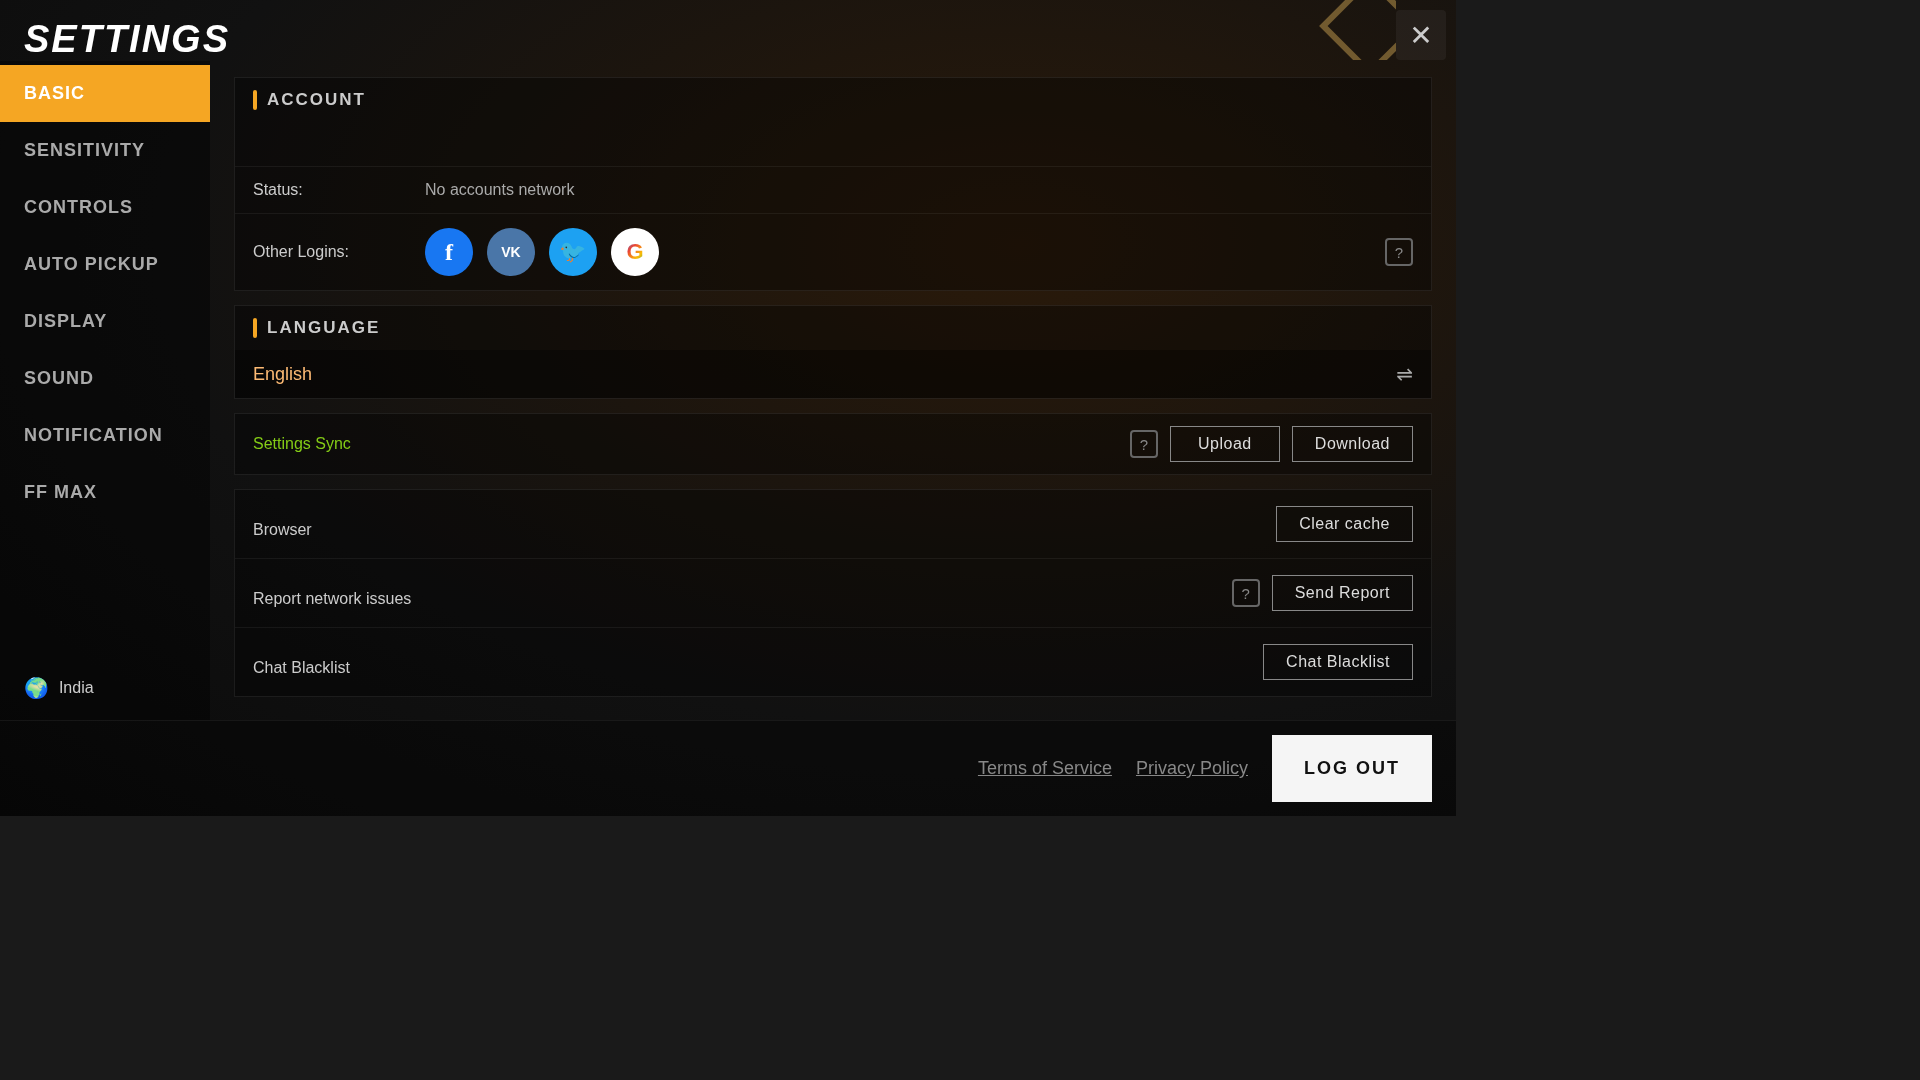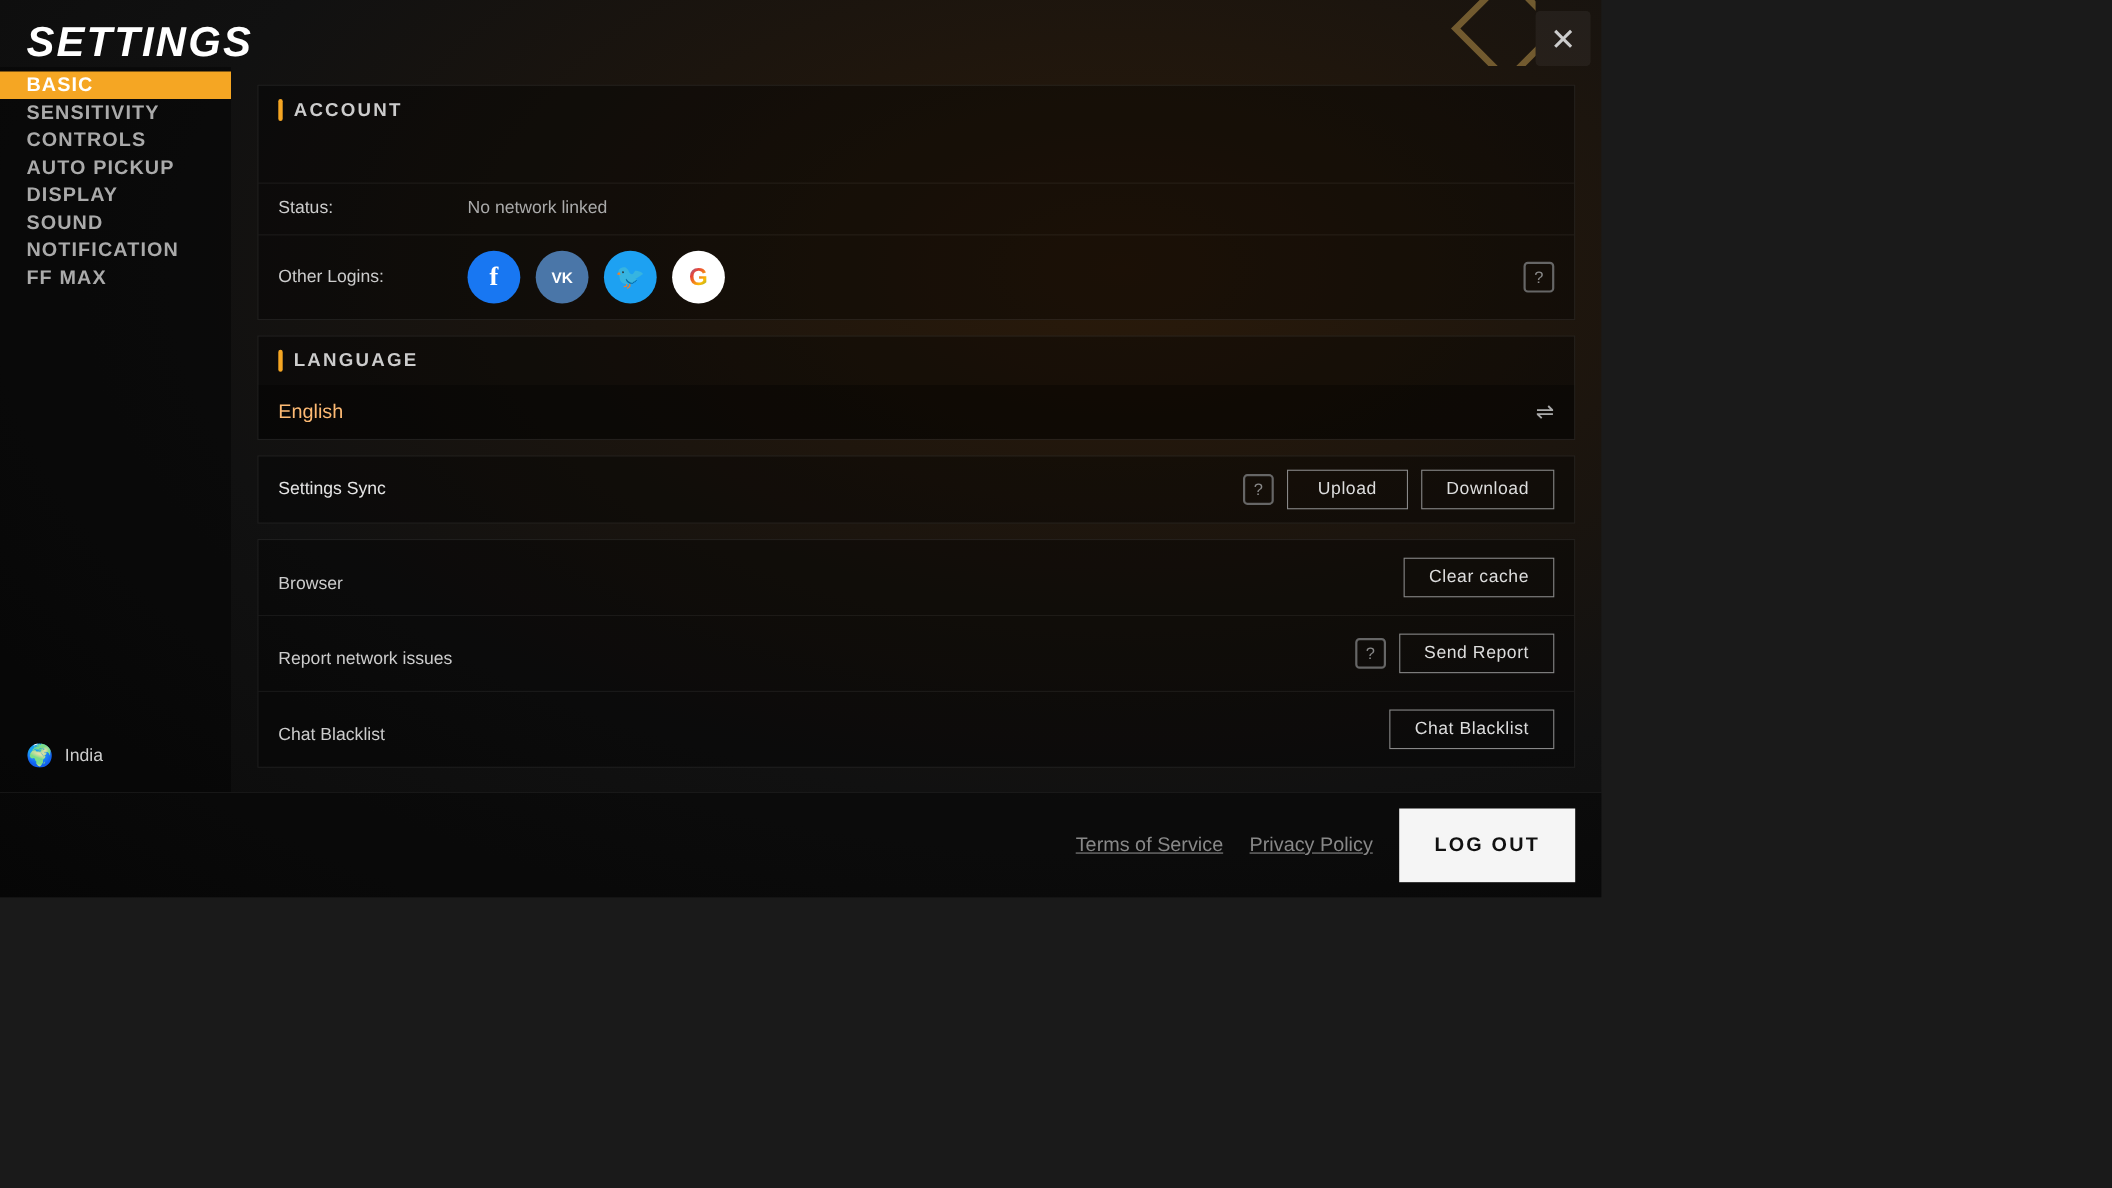--- a/index.html
+++ b/index.html
@@ -75,21 +75,21 @@
     .sidebar {
       width: 210px;
       background: rgba(0,0,0,0.4);
       display: flex;
       flex-direction: column;
       padding-top: 4px;
       flex-shrink: 0;
     }
 
     .sidebar-item {
-      padding: 2px 24px;
+      padding: 18px 24px;
       font-size: 18px;
       font-weight: 700;
       color: #aaa;
       cursor: pointer;
       letter-spacing: 1px;
       text-transform: uppercase;
       transition: background 0.15s;
     }
 
     .sidebar-item.active {
@@ -252,21 +252,21 @@
 
     
     .sync-row {
       display: flex;
       align-items: center;
       padding: 12px 18px;
     }
 
     .sync-label {
       font-size: 16px;
-      color: #e5e5e5;
+      color: #84cc16;
       flex: 1;
     }
 
     .sync-actions {
       display: flex;
       align-items: center;
       gap: 12px;
     }
 
     
@@ -400,21 +400,21 @@
 
       <div class="section">
         <div class="section-header">
           <div class="section-accent"></div>
           <span>ACCOUNT</span>
         </div>
         <div class="section-body">
 
           <div class="row">
             <span class="row-label">Status:</span>
-            <span class="row-value">No network linked</span>
+            <span class="row-value">No accounts network</span>
           </div>
 
           <div class="row">
             <span class="row-label">Other Logins:</span>
             <div class="social-icons">
               <div class="social-icon facebook">
                 <span style="font-size:24px; font-weight:900; font-family:serif;">f</span>
               </div>
               <div class="social-icon vk">
                 <span style="font-size:14px; font-weight:700;">VK</span>

